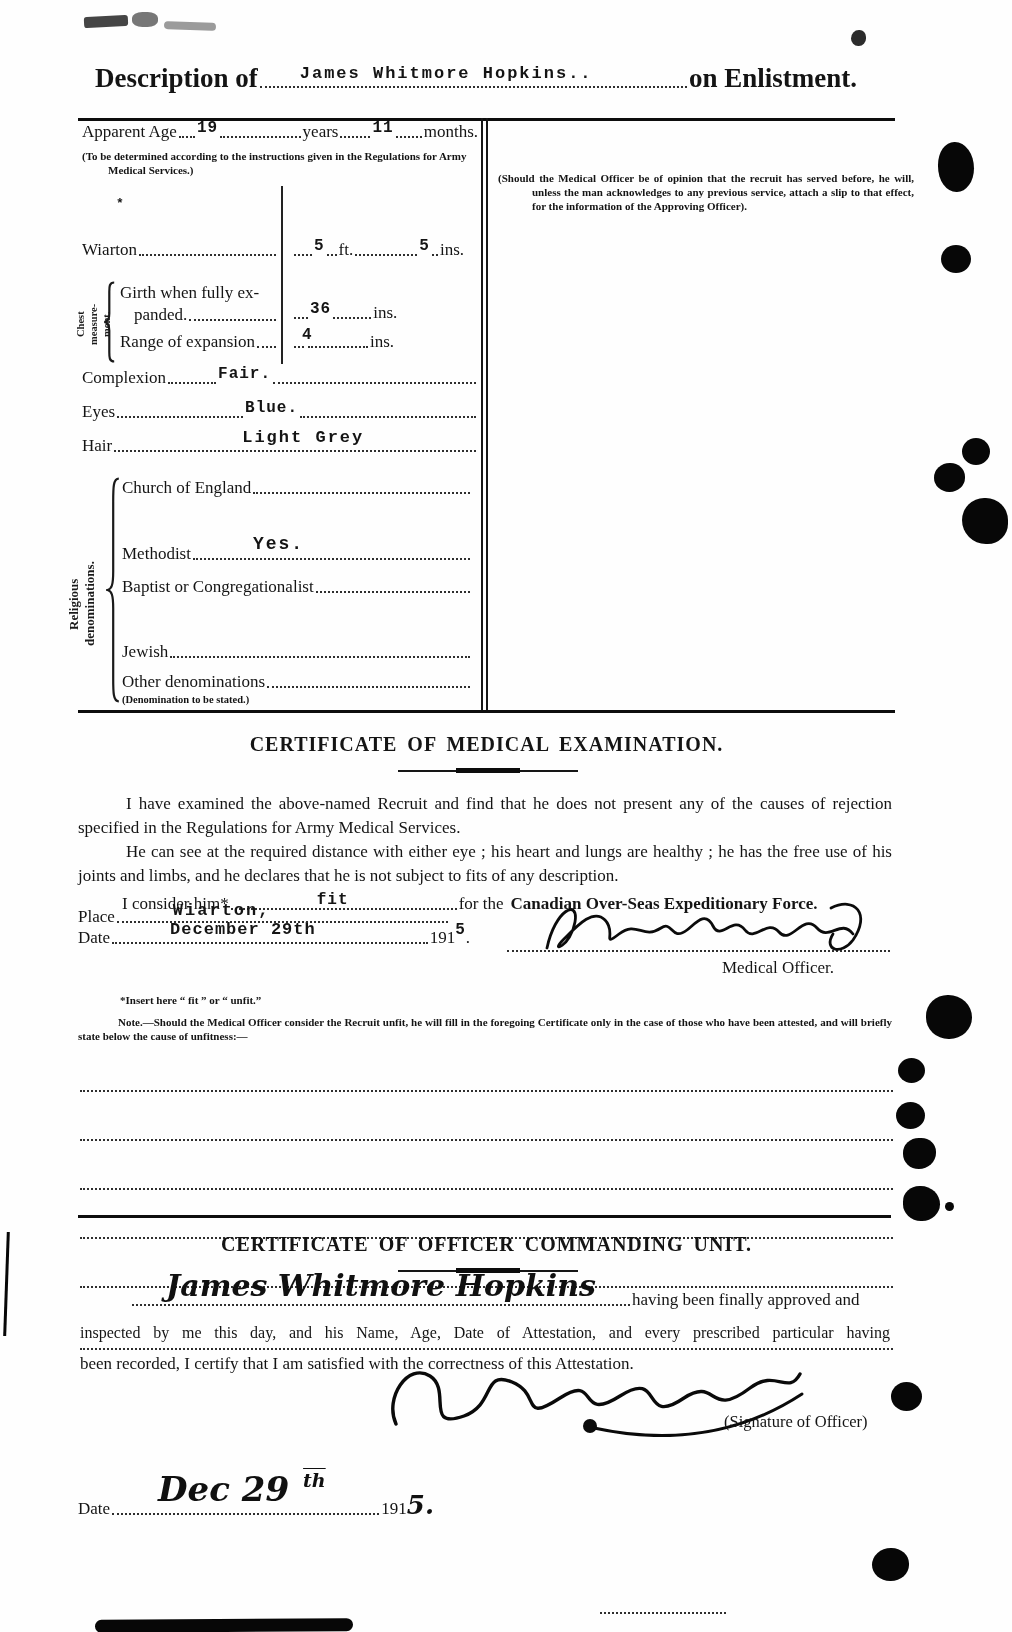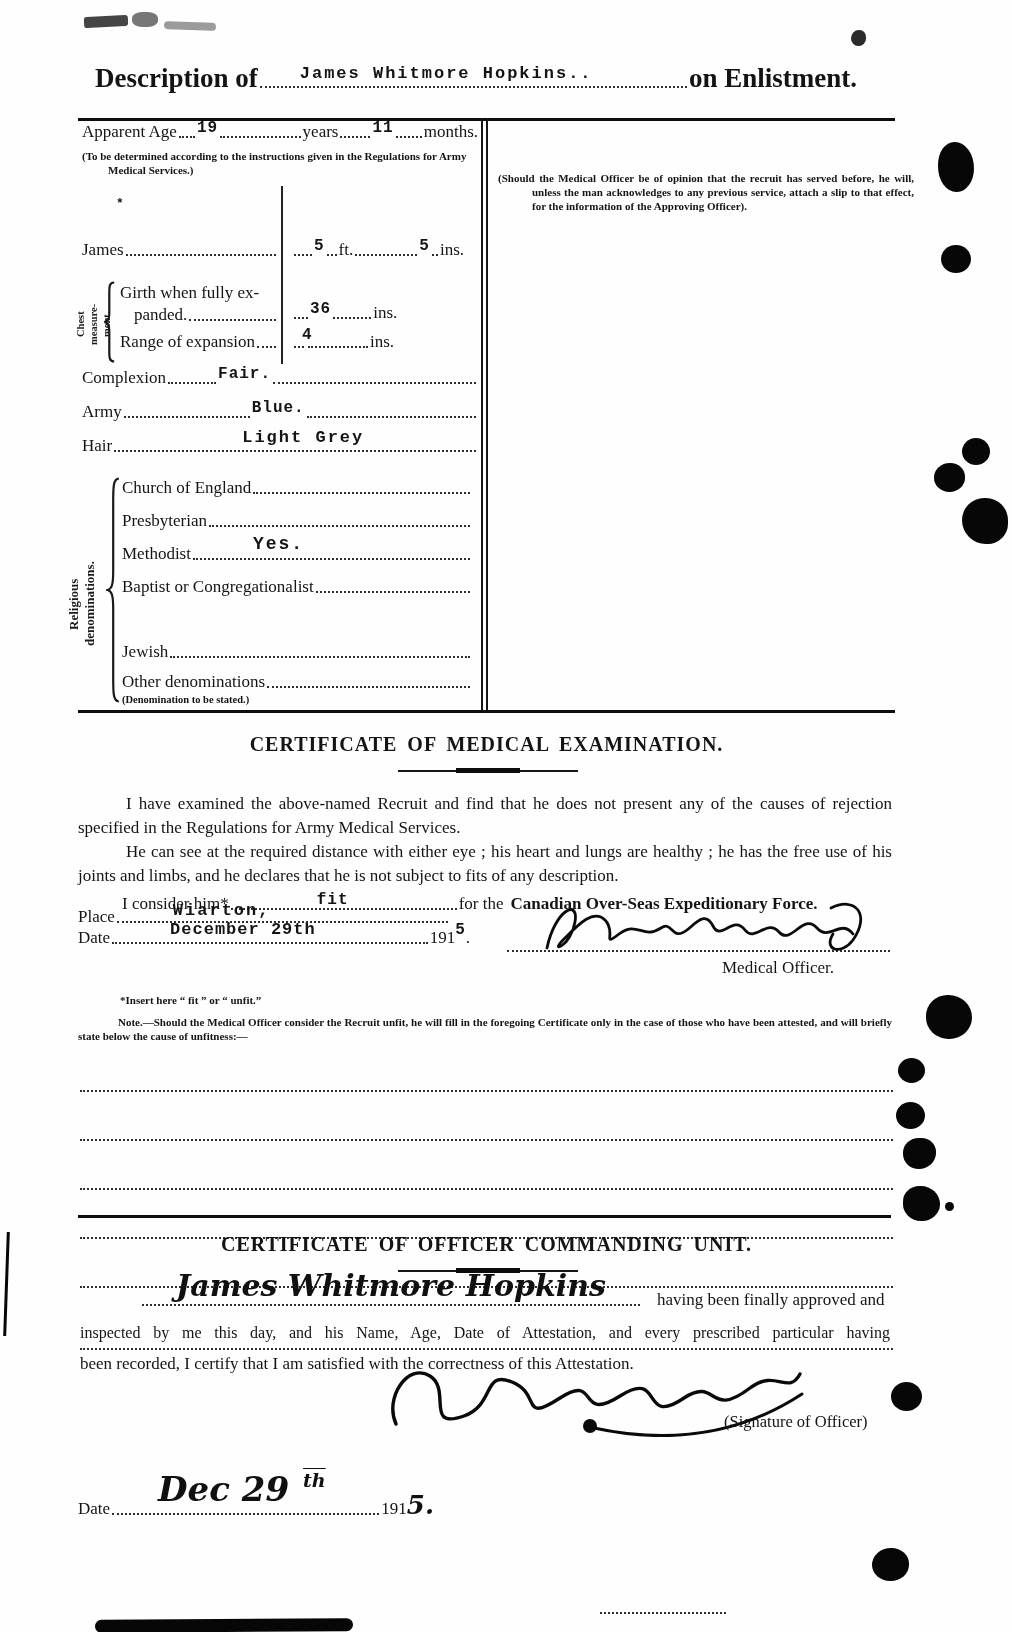--- a/index.html
+++ b/index.html
@@ -64,21 +64,21 @@
     <span class="lbl">years</span>
     <span class="dots" style="flex:0 0 30px;"></span>
     <span class="mono raised">11</span>
     <span class="dots" style="flex:0 0 26px;"></span>
     <span class="lbl">months.</span>
   </div>
   <div class="abs sm" style="left:82px;top:150px;width:380px;padding-left:26px;text-indent:-26px;font-weight:bold;">(To be determined according to the instructions given in the Regulations for Army Medical Services.)</div>
   <div class="abs mono" style="left:116px;top:196px;font-size:13px;">*</div>
 
   <div class="row" style="left:82px;top:240px;width:196px;">
-    <span class="lbl">James</span>
+    <span class="lbl">Wiarton</span>
     <span class="dots dfill"></span>
   </div>
   <div class="row" style="left:292px;top:240px;width:172px;">
     <span class="dots" style="flex:0 0 18px;"></span>
     <span class="mono raised">5</span>
     <span class="dots" style="flex:0 0 10px;"></span>
     <span class="lbl">ft.</span>
     <span class="dots dfill"></span>
     <span class="mono raised">5</span>
     <span class="dots" style="flex:0 0 6px;"></span>
@@ -116,21 +116,21 @@
     <span class="lbl">ins.</span>
   </div>
 
   <div class="row" style="left:82px;top:368px;width:396px;">
     <span class="lbl">Complexion</span>
     <span class="dots" style="flex:0 0 48px;"></span>
     <span class="mono raised">Fair.</span>
     <span class="dots dfill"></span>
   </div>
   <div class="row" style="left:82px;top:402px;width:396px;">
-    <span class="lbl">Army</span>
+    <span class="lbl">Eyes</span>
     <span class="dots" style="flex:0 0 126px;"></span>
     <span class="mono raised">Blue.</span>
     <span class="dots dfill"></span>
   </div>
   <div class="row" style="left:82px;top:436px;width:396px;">
     <span class="lbl">Hair</span>
     <span class="dots dfill">
       <span class="mono over" style="left:128px;top:-22px;font-size:17px;letter-spacing:2px;">Light Grey</span>
     </span>
   </div>
@@ -138,24 +138,20 @@
   <div class="vlabel" style="left:66px;top:498px;height:212px;width:40px;font-size:13px;font-weight:bold;">Religious
 denominations.</div>
   <div class="abs" style="left:106px;top:474px;width:16px;height:232px;">
     <svg width="16" height="232" viewBox="0 0 20 100" preserveAspectRatio="none">
       <path d="M16,2 C9,2 9,6 9,12 L9,42 C9,48 7,49.5 2,50 C7,50.5 9,52 9,58 L9,88 C9,94 9,98 16,98" fill="none" stroke="#1a1a1a" stroke-width="2.2" vector-effect="non-scaling-stroke"></path>
     </svg>
   </div>
 
   <div class="row" style="left:122px;top:478px;width:350px;">
     <span class="lbl">Church of England</span>
-    <span class="dots dfill"></span>
-  </div>
-  <div class="row" style="left:122px;top:511px;width:350px;">
-    <span class="lbl">Presbyterian</span>
     <span class="dots dfill"></span>
   </div>
   <div class="row" style="left:122px;top:544px;width:350px;">
     <span class="lbl">Methodist</span>
     <span class="dots dfill">
       <span class="mono over" style="left:60px;top:-24px;font-size:18px;letter-spacing:2px;">Yes.</span>
     </span>
   </div>
   <div class="row" style="left:122px;top:577px;width:350px;">
     <span class="lbl">Baptist or Congregationalist</span>
@@ -230,21 +226,21 @@
 
   <div class="abs heavy" style="left:78px;top:1215px;width:813px;height:3px;"></div>
 
   <div class="sec-title" style="top:1233px;">CERTIFICATE OF OFFICER COMMANDING UNIT.</div>
   <div class="sec-div" style="left:398px;top:1268px;width:180px;">
     <span class="thin" style="width:58px;"></span>
       <span class="thick" style="width:64px;"></span>
       <span class="thin" style="width:58px;"></span>
   </div>
 
-  <div class="row" style="left:140px;top:1290px;width:758px;gap:15px;">
+  <div class="row" style="left:130px;top:1290px;width:758px;">
     <span class="dots" style="flex:0 0 498px;">
       <span class="hand over" style="left:34px;top:-36px;font-size:30px;">James Whitmore Hopkins</span>
     </span>
     <span class="lbl">having been finally approved and</span>
   </div>
   <div class="para justall" style="left:80px;top:1322px;width:810px;font-size:16px;">inspected by me this day, and his Name, Age, Date of Attestation, and every prescribed particular having</div>
   <div class="para" style="left:80px;top:1352px;width:810px;">been recorded, I certify that I am satisfied with the correctness of this Attestation.</div>
 
   <div class="abs" style="left:378px;top:1332px;width:430px;height:105px;">
     <svg width="430" height="105" viewBox="0 0 430 105">

